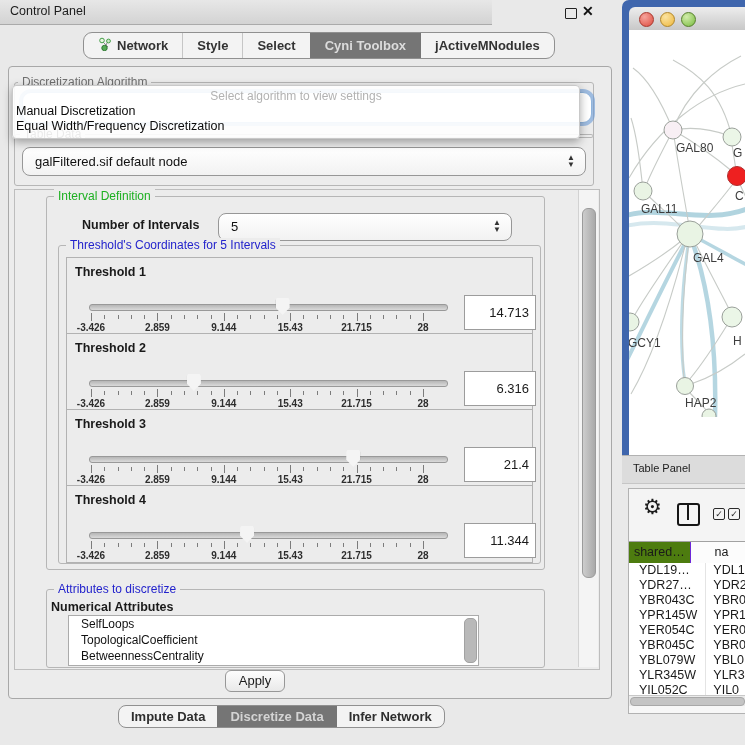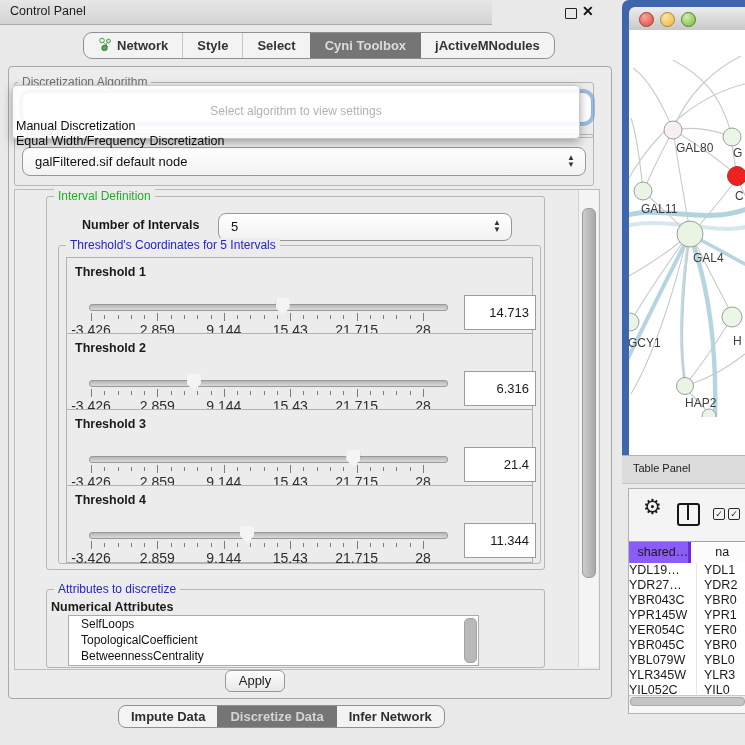--- a/index.html
+++ b/index.html
@@ -31,21 +31,21 @@
   .grpbox{position:absolute;border:1px solid #b6b6b6;border-radius:3px}
   .grplab{position:absolute;font-size:12px;background:#ececec;padding:0 4px;white-space:nowrap}
 
   #algo-box{left:14px;top:82px;width:578px;height:54px}
   #algo-lab{left:18px;top:75px;color:#6f6f6f}
   #algo-combo{left:22px;top:92px;width:568px;height:29px;background:#fff;
     border:1px solid #8fb4dc;border-radius:9px;
     box-shadow:0 0 0 3px rgba(96,150,215,.55)}
   #popup{left:12px;top:85px;width:566px;height:52px;background:rgba(255,255,255,.9);
     border:1px solid #c9c9c9;border-radius:4px;box-shadow:0 3px 10px rgba(0,0,0,.35);z-index:5}
-  #popup .hint{text-align:center;font-size:12px;color:#b2b2b2;padding-top:18px;height:15px}
+  #popup .hint{text-align:center;font-size:12px;color:#b2b2b2;padding-top:3px;height:15px}
   #popup .opt{font-size:12.5px;color:#0a0a0a;line-height:15px;padding-left:3px}
   #popup .opt.b{font-weight:normal}
 
   #td-box{left:14px;top:134px;width:578px;height:50px}
   #td-lab{left:20px;top:127px;color:#2b2b2b}
   .combo{position:absolute;background:linear-gradient(#ffffff,#f2f2f2);
     border:1px solid #979797;border-radius:8px;font-size:13px;color:#111}
   .combo .cv{position:absolute;left:12px;top:0;line-height:inherit}
   .combo .sp{position:absolute;right:10px;top:50%;transform:translateY(-54%);
     font-size:8px;color:#333;line-height:7px;text-align:center}
@@ -68,21 +68,21 @@
 
   .thr-panel{position:absolute;left:66px;width:465px;height:76px;background:#ececec;
     border:1px solid #b2b2b2}
   .thr-label{position:absolute;left:8px;top:7px;font-size:12.5px;font-weight:bold}
   .thr-track{position:absolute;left:22px;top:46px;width:357px;height:5px;border-radius:3px;
     background:linear-gradient(#b6b6b6,#dadada);border:1px solid #999}
   .thr-handle{position:absolute;top:40px;width:14px;height:17px;background:#f4f4f4;
     clip-path:polygon(8% 0,92% 0,100% 12%,100% 58%,50% 100%,0 58%,0 12%);
     filter:drop-shadow(0 0 1px #777)}
   .tick{position:absolute;width:1px;background:#7c7c7c}
-  .ticklab{position:absolute;transform:translateX(-50%);font-size:14px;font-weight:normal;color:#2e2e2e;white-space:nowrap}
+  .ticklab{position:absolute;transform:translateX(-50%);font-size:10px;font-weight:bold;color:#2e2e2e;white-space:nowrap}
   .thr-value{position:absolute;left:397px;top:37px;width:64px;height:33px;background:#fff;
     border:1px solid #9c9c9c;font-size:13px;text-align:right;line-height:33px;padding-right:6px}
 
   #attr-box{left:46px;top:589px;width:497px;height:77px}
   #attr-lab{left:54px;top:582px;color:#2323cc}
   #numattr-lab{left:51px;top:600px;font-size:12.5px;font-weight:bold}
   #attrlist{left:68px;top:615px;width:409px;height:49px;background:#fff;
     border:1px solid #ababab;overflow:hidden}
   .litem{font-size:12px;line-height:16px;padding-left:12px;color:#111}
   #lthumb{position:absolute;right:1px;top:2px;width:11px;height:43px;border-radius:5px;
@@ -118,26 +118,26 @@
   #ttools{position:absolute;left:0;top:0;width:117px;height:52px;background:#f4f4f4}
   #gear-ic{position:absolute;left:14px;top:6px;font-size:21px;color:#1c1c1c}
   #split-ic{position:absolute;left:48px;top:14px;width:19px;height:19px;border:2px solid #161616;border-radius:3px}
   #split-ic::after{content:"";position:absolute;left:8px;top:0;width:2px;height:15px;background:#161616}
   .cb-ic{position:absolute;top:19px;width:10px;height:10px;border:1.5px solid #2a2a2a;
     border-radius:2px;font-size:9px;line-height:10px;text-align:center;color:#2a2a2a}
   #cb1{left:84px}#cb2{left:99px}
   #thead{position:absolute;left:0;top:52px;width:117px;height:22px;
     border-top:1px solid #a2a2a2;border-bottom:1px solid #a2a2a2;display:flex}
   .hcell{font-size:12.5px;line-height:20px;overflow:hidden;white-space:nowrap}
-  #hc1{width:77px;background:#8b5cf6;border-right:3px solid #6d28d9;text-align:right}
+  #hc1{width:77px;background:#4d7c0f;border-right:1px solid #6d28d9;text-align:center}
   #hc2{width:40px;background:#fcfcfc;padding-left:24px}
   #trows{position:absolute;left:0;top:74px;width:117px;height:132px;background:#fff;overflow:hidden}
   .trow{display:flex;height:15px}
   .tcell{font-size:12.5px;line-height:15px;white-space:nowrap;overflow:hidden}
-  .tc1{width:67px;border-right:1px solid #e4e4e4}
+  .tc1{width:67px;padding-left:10px;border-right:1px solid #e4e4e4}
   .tc2{width:33px;padding-left:7px}
   #hscroll{position:absolute;left:0;top:206px;width:117px;height:10px;background:#ebebeb;
     border-top:1px solid #c8c8c8}
   #hthumb{position:absolute;left:1px;top:1px;width:113px;height:7px;border-radius:4px;
     background:#c4c4c4;border:1px solid #a8a8a8}
 </style>
 </head>
 <body>
 
 <div class="abs" id="titlebar">

